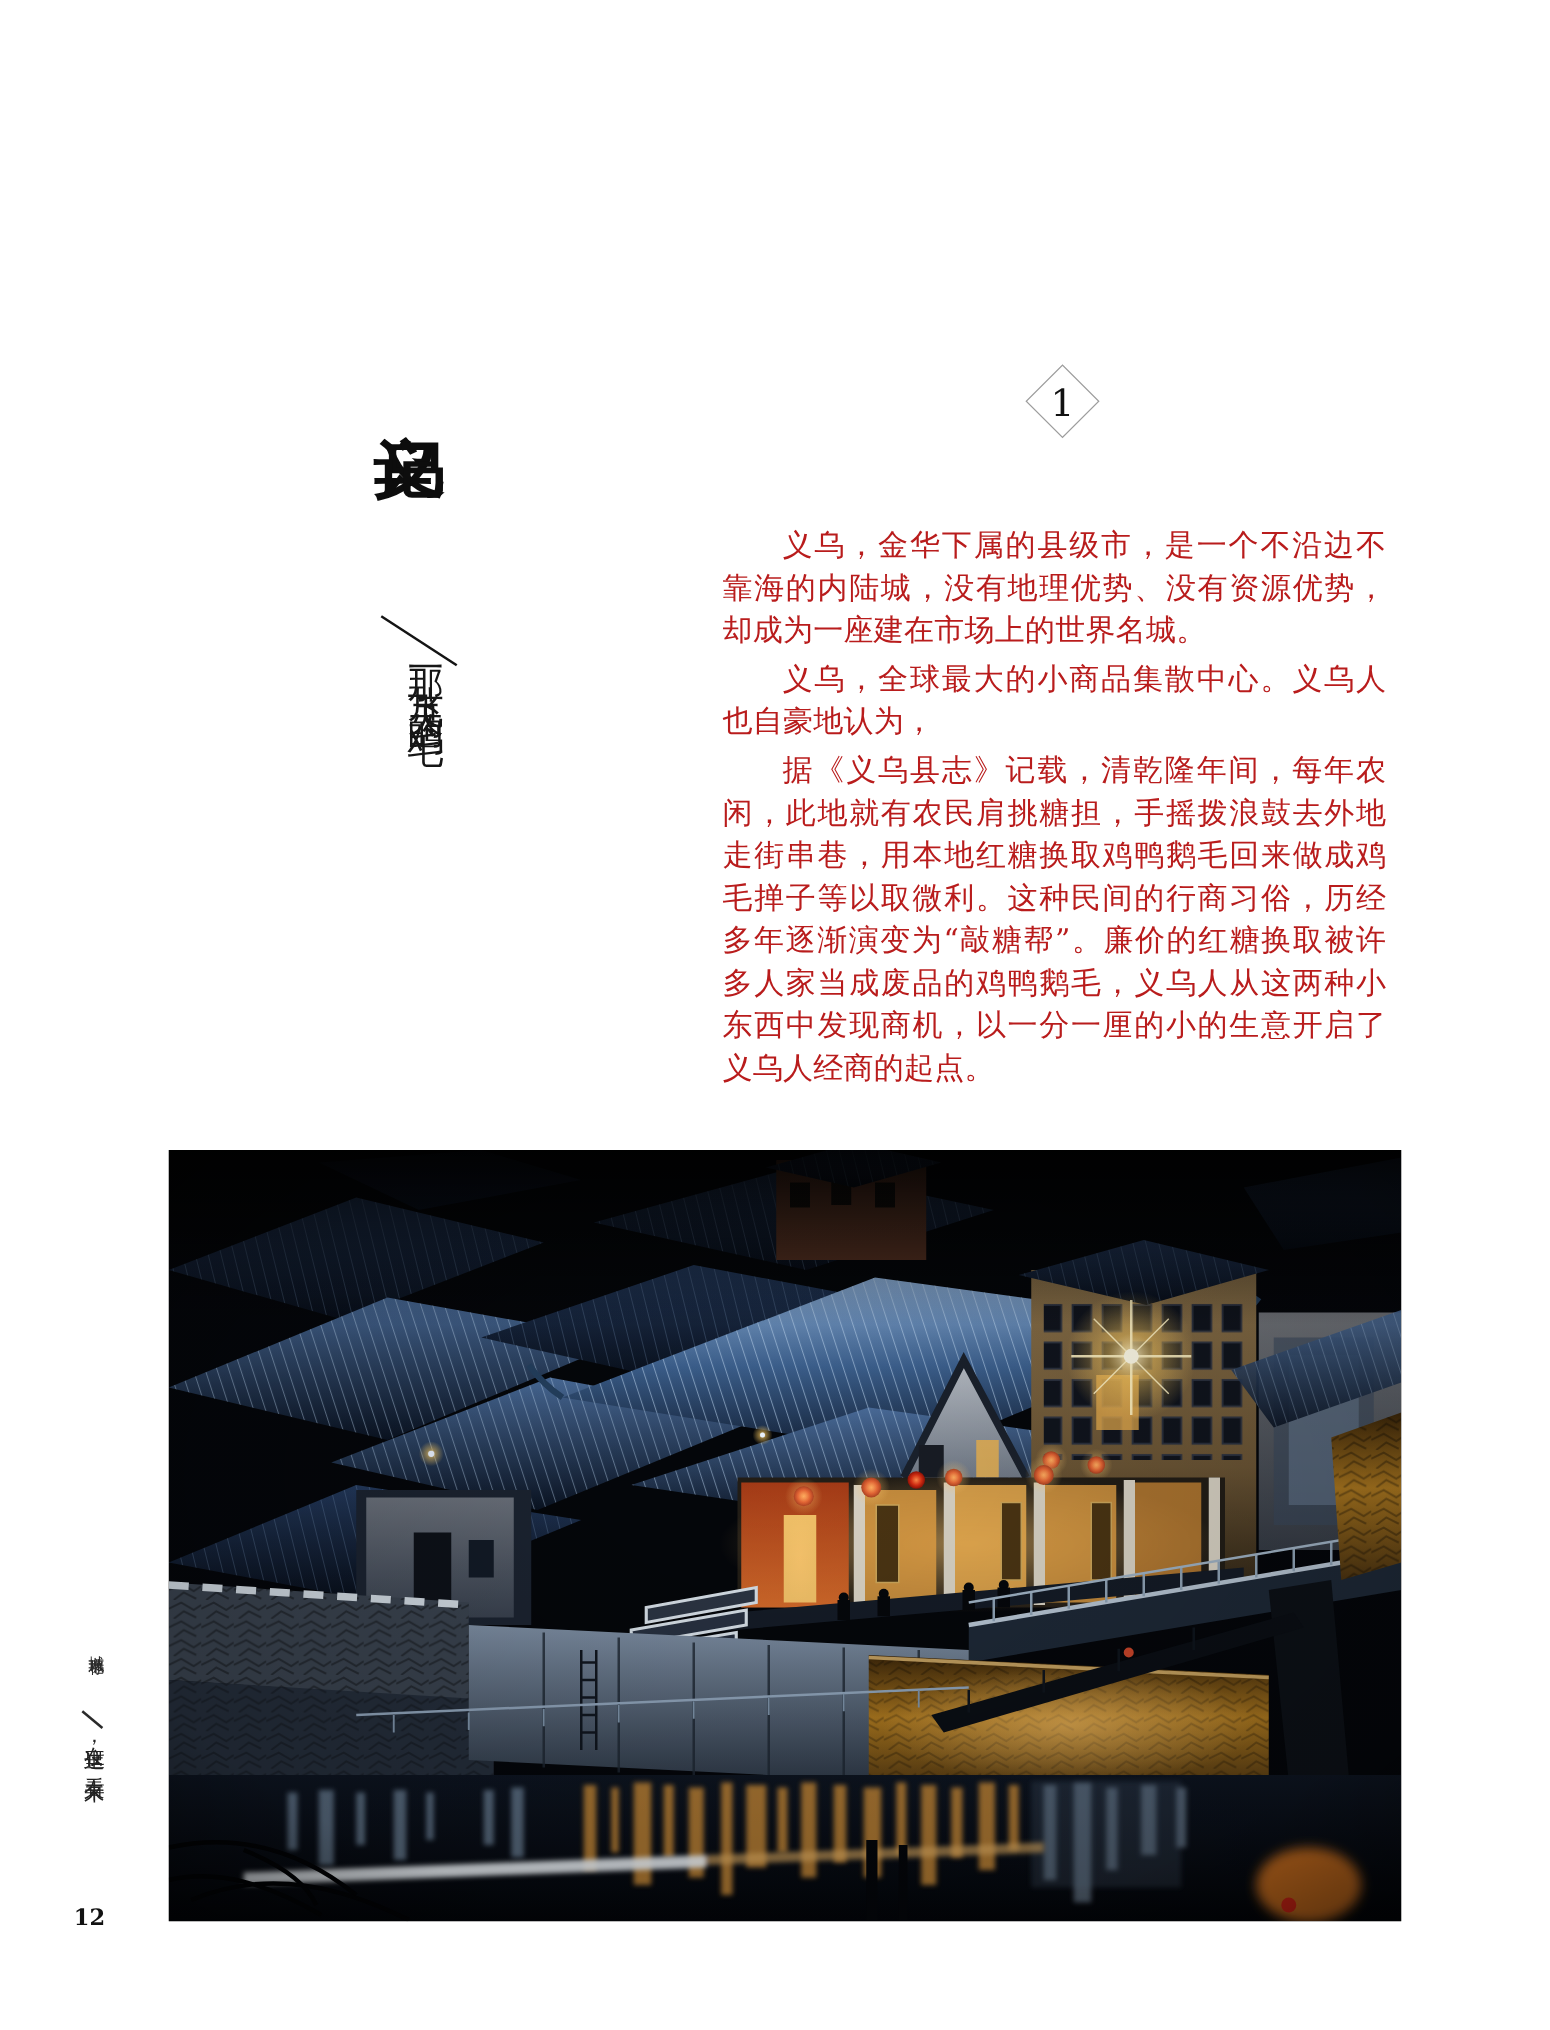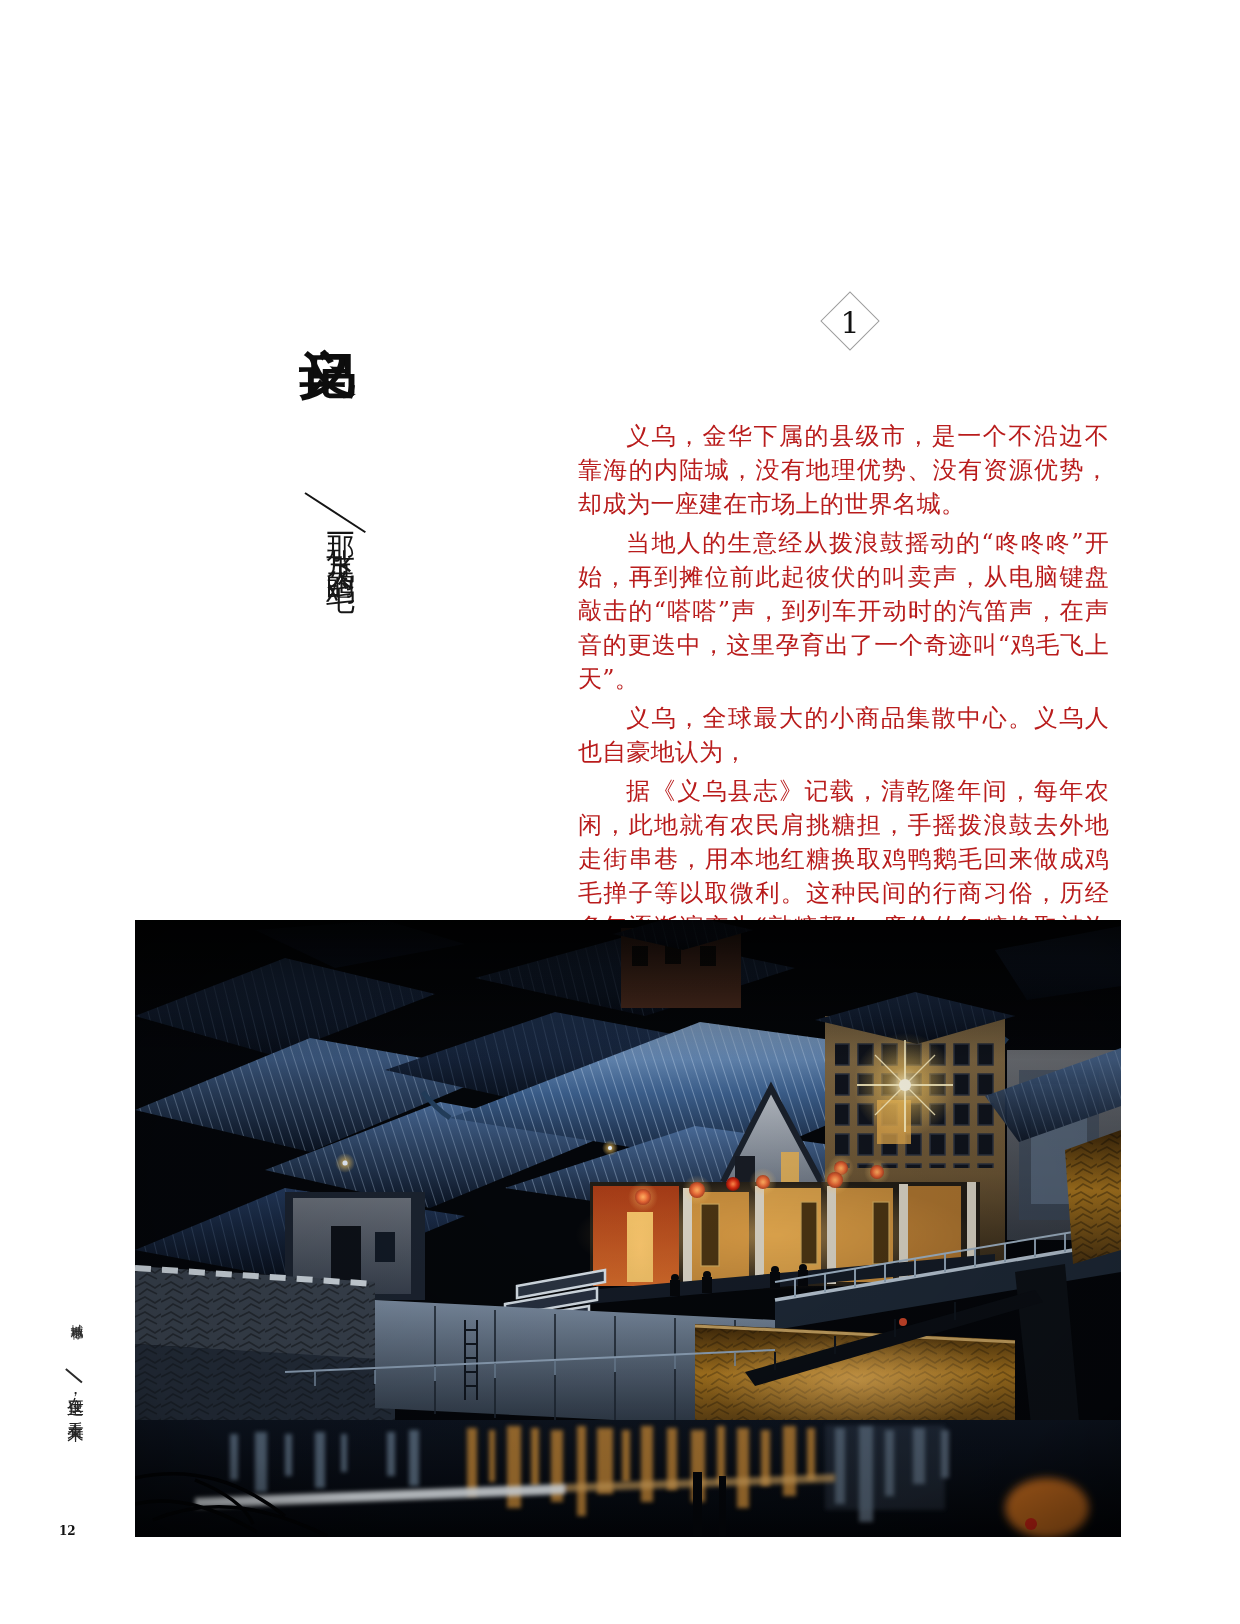--- a/index.html
+++ b/index.html
@@ -64,40 +64,39 @@
     position:absolute; left:66px; top:1368px;
     width:21px; height:1.5px; background:#2a2a2a;
     transform:rotate(40deg); transform-origin:left center;
   }
   .footer-series-large {
     position:absolute; left:64px; top:1384px; height:135px;
     font-size:16.5px; letter-spacing:2px; color:#222;
   }
   .page-number {
     position:absolute; left:59px; top:1524px;
-    font-size:12px; font-weight:bold; color:#111;
+    font-size:18px; font-weight:bold; color:#111;
     font-family:"DejaVu Serif","Liberation Serif",serif;
   }
 </style>
 </head>
 <body>
 
 <div class="page">
 
   <div class="chapter-diamond">
     <span>1</span>
   </div>
 
   <div class="title-calligraphy v-text">义乌记</div>
   <div class="title-slash"></div>
   <div class="title-subtitle v-text">那一片飞天的鸡毛</div>
 
   <div class="article">
     <p>义乌，金华下属的县级市，是一个不沿边不靠海的内陆城，没有地理优势、没有资源优势，却成为一座建在市场上的世界名城。</p>
-    <p>当地人的生意经从拨浪鼓摇动的“咚咚咚”开始，再到摊位前此起彼伏的叫卖声，从电脑键盘敲击的“嗒嗒”声，到列车开动时的汽笛声，在声音的更迭中，这里孕育出了一个奇迹叫“鸡毛飞上天”。</p>
     <p>义乌，全球最大的小商品集散中心。义乌人也自豪地认为，</p>
     <p>据《义乌县志》记载，清乾隆年间，每年农闲，此地就有农民肩挑糖担，手摇拨浪鼓去外地走街串巷，用本地红糖换取鸡鸭鹅毛回来做成鸡毛掸子等以取微利。这种民间的行商习俗，历经多年逐渐演变为“敲糖帮”。廉价的红糖换取被许多人家当成废品的鸡鸭鹅毛，义乌人从这两种小东西中发现商机，以一分一厘的小的生意开启了义乌人经商的起点。</p>
   </div>
 
   <div class="photo" role="img" aria-label="雪后夜色中的义乌古村落：蓝色瓦顶、暖黄灯光与红灯笼倒映在河面">
     <svg viewBox="0 0 986 617" xmlns="http://www.w3.org/2000/svg">
       <defs>
         <linearGradient id="roofA" x1="0" y1="0" x2="0" y2="1">
           <stop offset="0" stop-color="#8fb3dd"></stop>
             <stop offset="0.5" stop-color="#3d618f"></stop>

